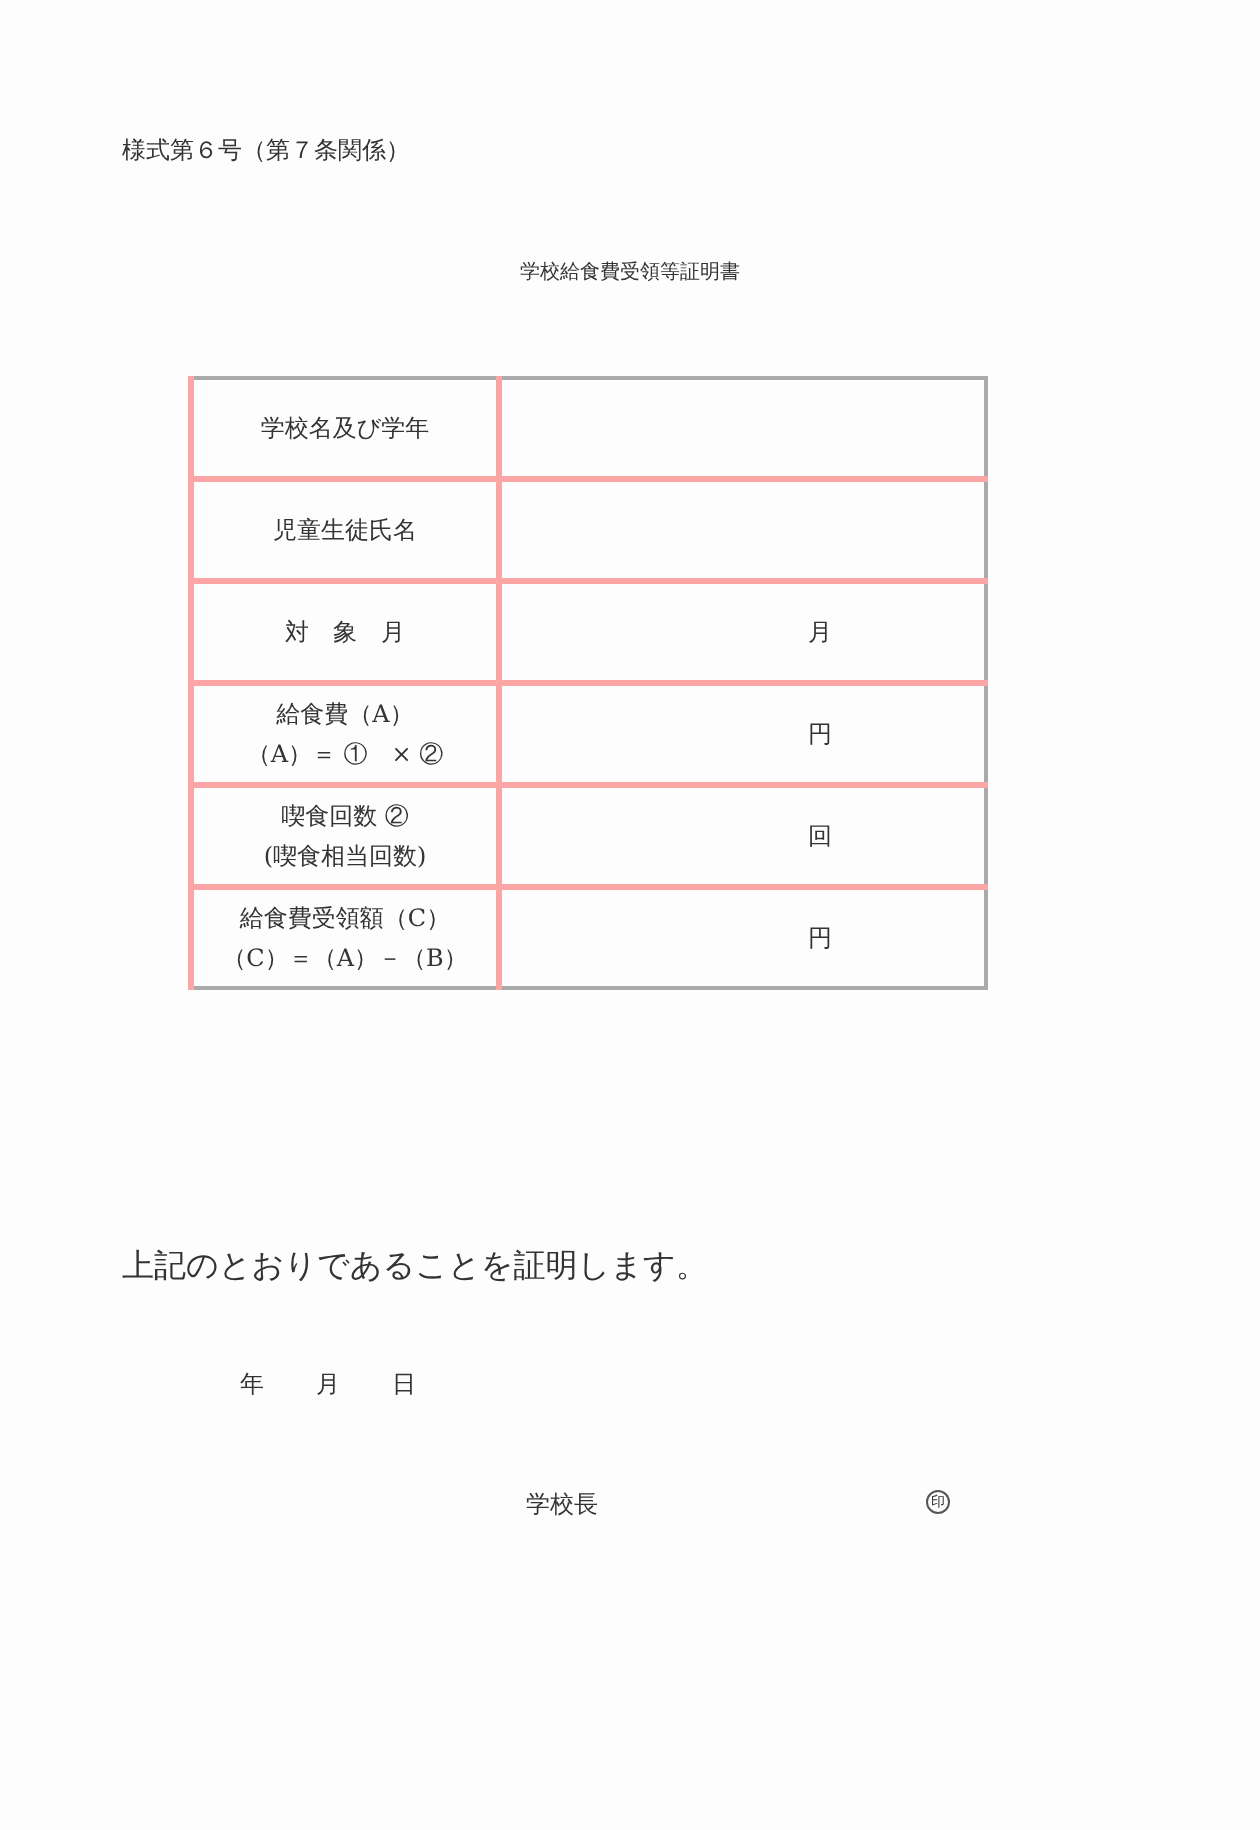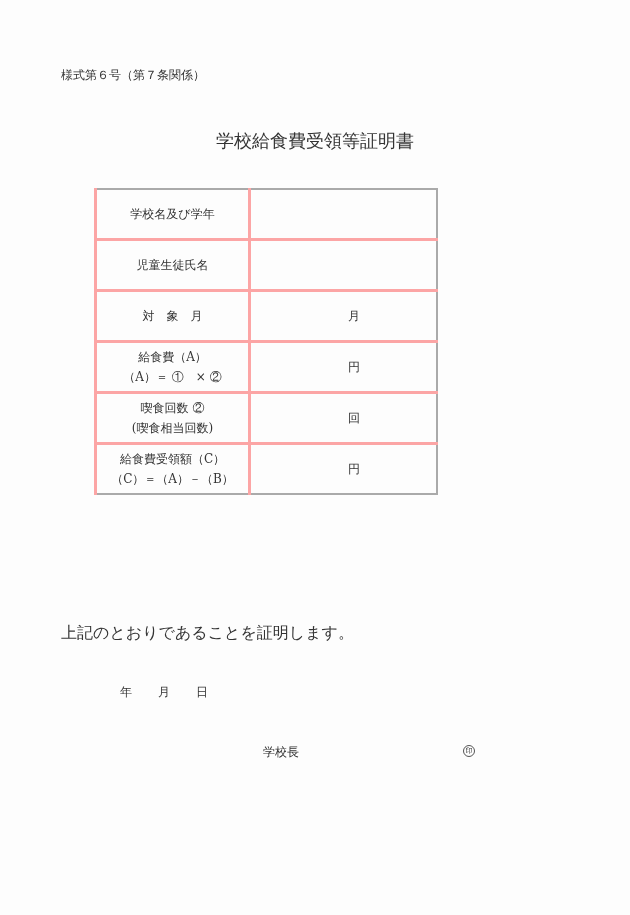--- a/index.html
+++ b/index.html
@@ -3,23 +3,23 @@
   <meta charset="utf-8">
   <style>
     html, body { margin: 0; padding: 0; }
     body {
       width: 630px; height: 915px; background: #fdfdfd;
       font-family: "DejaVu Serif", "Liberation Serif", serif;
       color: #333; position: relative; overflow: hidden;
     }
     .abs { position: absolute; white-space: nowrap; }
     .form-no { left: 61px; top: 67px; font-size: 12px; }
-    .title { left: 0; width: 630px; top: 129px; text-align: center; font-size: 18px; }
+    .title { left: 0; width: 630px; top: 129px; text-align: center; font-size: 10px; }
     .table {
-      position: absolute; left: 94px; top: 188px; width: 344px;
+      position: absolute; left: 94px; top: 188px; width: 400px;
       border-collapse: collapse; table-layout: fixed;
     }
     .table td {
       border: 3px solid #fca5a5; height: 48px; padding: 0;
       font-size: 12px; vertical-align: middle; line-height: 20px;
     }
     .table td.label { width: 151px; text-align: center; }
     .table td.value { text-align: right; padding-right: 76px; }
     .table tr:first-child td { border-top-color: #aaa; border-top-width: 2px; }
     .table td.value { border-right-color: #aaa; border-right-width: 2px; }

